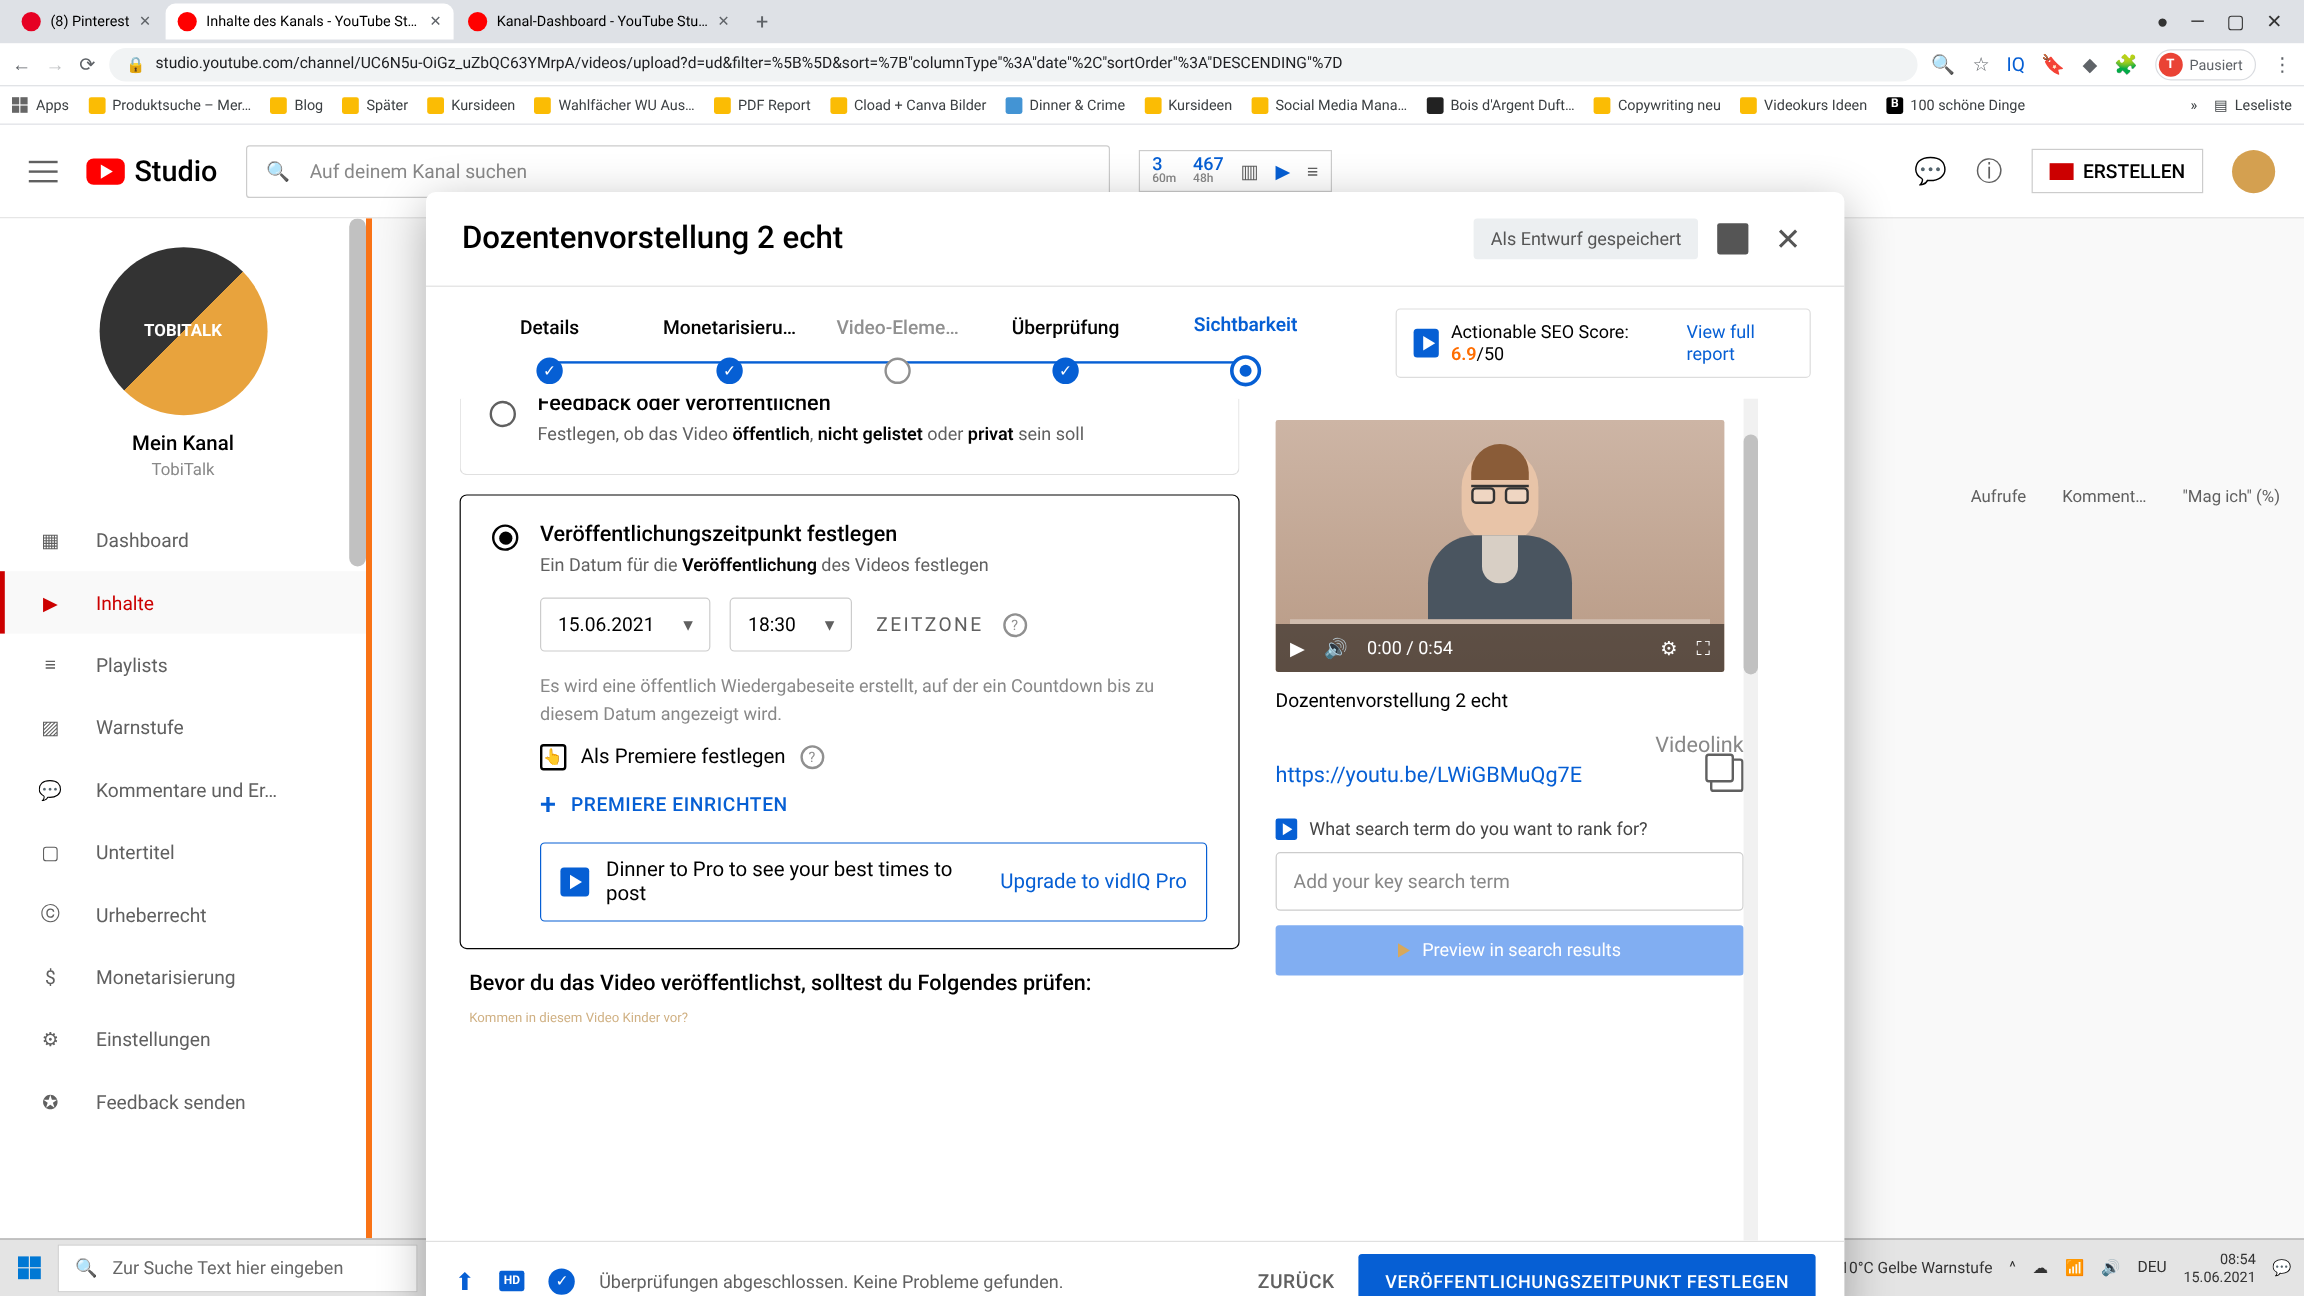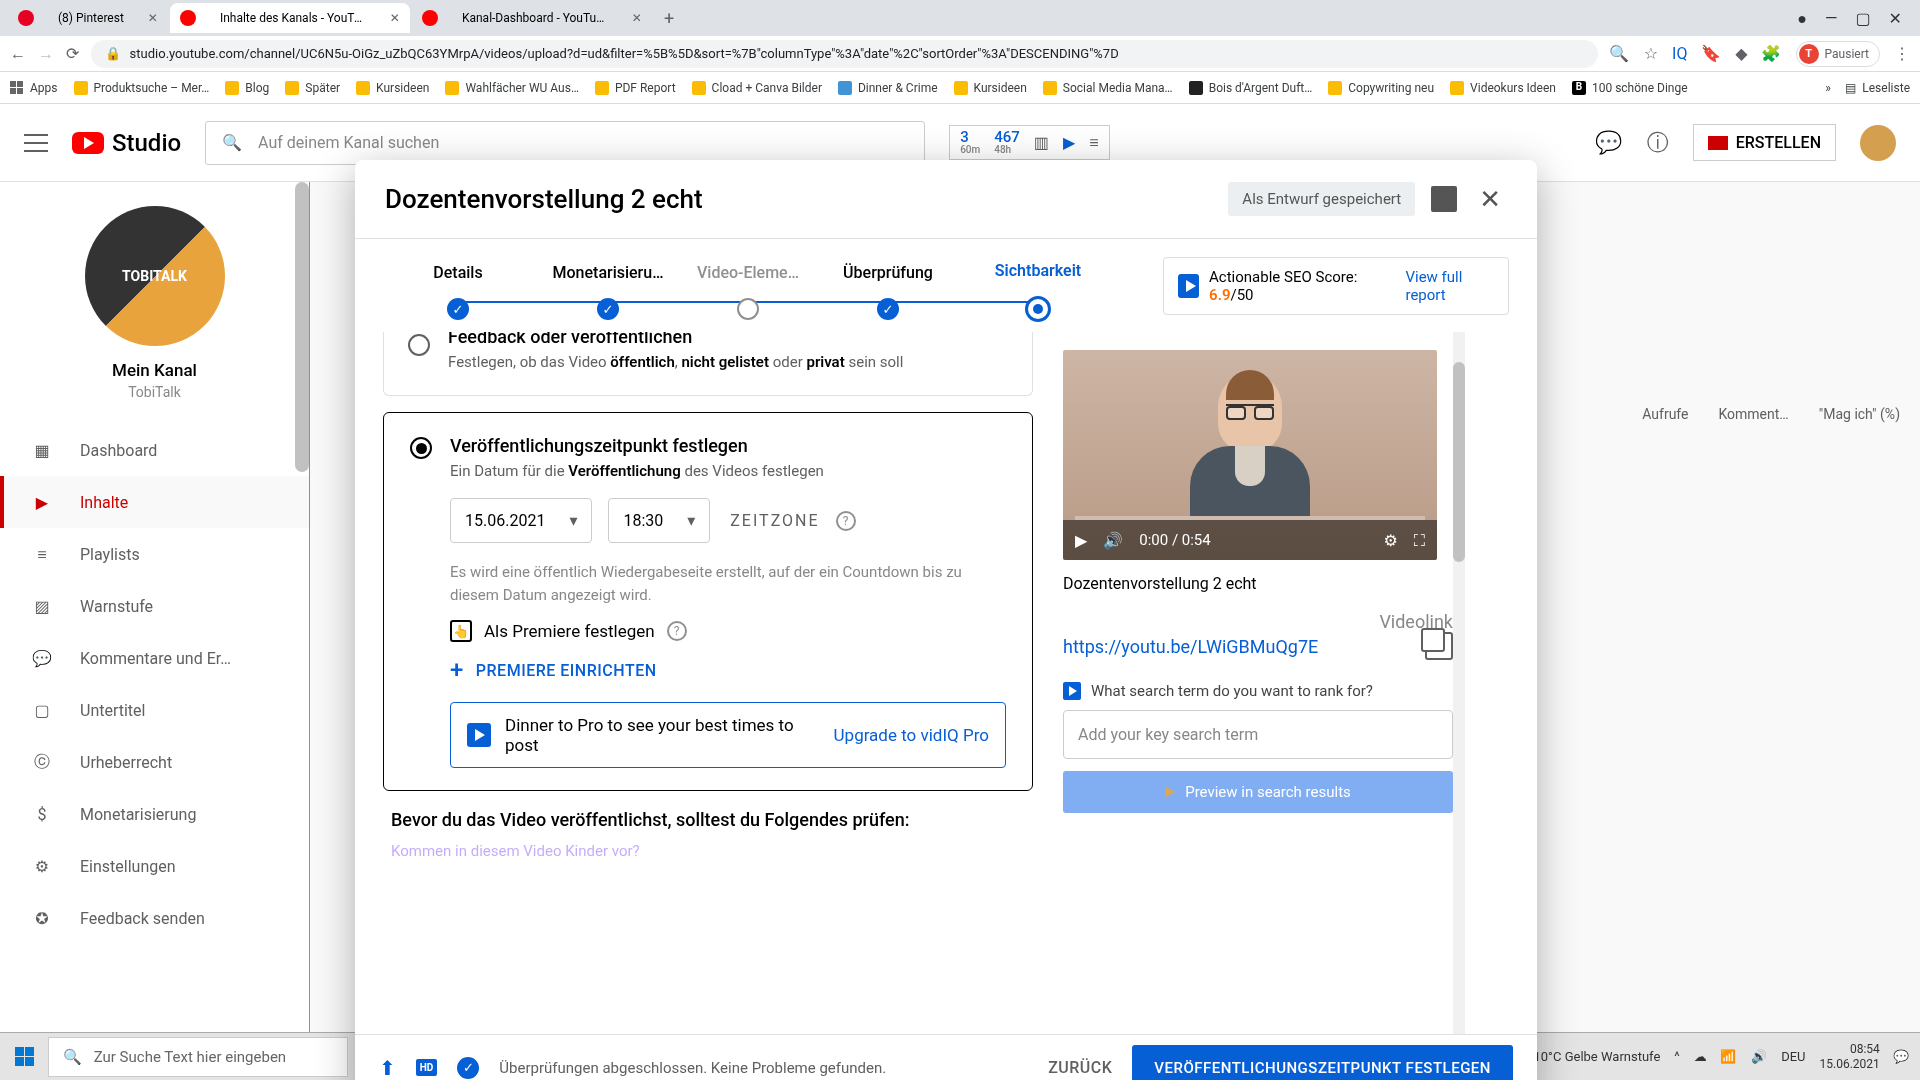--- a/index.html
+++ b/index.html
@@ -1,21 +1,21 @@
 <!DOCTYPE html>
 <html><head>
 <meta charset="utf-8">
 <style>
 * { box-sizing: border-box; margin: 0; padding: 0; font-family: Roboto, Arial, sans-serif; }
 body { background: #f9f9f9; overflow: hidden; width: 1920px; height: 1080px; position: relative; }
 
 
 .browser-chrome { background: #dee1e6; }
 .tab-strip { display: flex; align-items: center; height: 36px; padding: 0 8px; }
-.tab { display: flex; align-items: center; background: #fff; height: 30px; padding: 0 10px; border-radius: 8px 8px 0 0; margin-right: 2px; font-size: 12px; max-width: 240px; gap: 24px; justify-content: center; }
+.tab { display: flex; align-items: center; background: #fff; height: 30px; padding: 0 10px; border-radius: 8px 8px 0 0; margin-right: 2px; font-size: 12px; max-width: 240px; gap: 8px; justify-content: center; }
 .tab.inactive { background: transparent; }
 .tab .favicon { width: 16px; height: 16px; border-radius: 50%; flex-shrink: 0; }
 .tab .tab-close { color: #5f6368; cursor: pointer; }
 .tab-title { white-space: nowrap; overflow: hidden; text-overflow: ellipsis; }
 .new-tab { padding: 0 10px; font-size: 18px; color: #5f6368; }
 .win-controls { margin-left: auto; display: flex; gap: 18px; padding-right: 10px; color: #333; }
 .addr-bar { display: flex; align-items: center; height: 36px; background: #fff; padding: 0 10px; gap: 12px; border-bottom: 1px solid #dadce0; }
 .addr-bar .nav-icon { color: #5f6368; font-size: 16px; }
 .url-box { flex: 1; background: #f1f3f4; border-radius: 20px; height: 28px; display: flex; align-items: center; padding: 0 14px; font-size: 13px; color: #5f6368; gap: 8px; }
 .url-box .url-text { color: #202124; flex: 1; }
@@ -36,21 +36,21 @@
 .search-box { flex: 1; max-width: 720px; border: 1px solid #ccc; border-radius: 3px; height: 44px; display: flex; align-items: center; padding: 0 16px; color: #888; gap: 16px; }
 .stats-box { border: 1px solid #ccc; display: flex; align-items: center; padding: 4px 10px; gap: 14px; }
 .stat { font-size: 15px; color: #065fd4; font-weight: 500; line-height: 1; }
 .stat .sub { font-size: 10px; color: #888; display: block; }
 .header-right { margin-left: auto; display: flex; align-items: center; gap: 24px; }
 .create-btn { border: 1px solid #ccc; padding: 8px 14px; display: flex; align-items: center; gap: 8px; font-weight: 500; font-size: 16px; }
 .create-btn .rec { width: 20px; height: 14px; background: #c00; position: relative; }
 .avatar-dot { width: 36px; height: 36px; border-radius: 50%; background: #d4a050; }
 
 
-.sidebar { position: absolute; left: 0; top: 182px; bottom: 48px; width: 310px; background: #fff; border-right: 1px solid #f97316; overflow: hidden; }
+.sidebar { position: absolute; left: 0; top: 182px; bottom: 48px; width: 310px; background: #fff; border-right: 5px solid #f97316; overflow: hidden; }
 .sidebar .channel { text-align: center; padding: 24px 0; }
 .channel .avatar-big { width: 140px; height: 140px; border-radius: 50%; background: linear-gradient(135deg, #333 50%, #e8a33d 50%); margin: 0 auto 14px; display: flex; align-items: center; justify-content: center; color: #fff; font-weight: bold; font-size: 14px; }
 .channel .name { font-weight: 500; font-size: 17px; }
 .channel .sub { font-size: 14px; color: #888; margin-top: 4px; }
 .nav-list { }
 .nav-item { display: flex; align-items: center; padding: 14px 30px; gap: 26px; color: #606060; font-size: 16px; }
 .nav-item.active { color: #c00; border-left: 4px solid #c00; padding-left: 26px; background: #f9f9f9; }
 .nav-item .ico { width: 24px; height: 24px; display: flex; align-items: center; justify-content: center; }
 .sidebar-scroll { position: absolute; right: 0; top: 0; width: 14px; height: 430px; }
 .sidebar-scroll .thumb { position: absolute; top: 0; width: 14px; height: 290px; background: #c1c1c1; border-radius: 7px; }
@@ -106,21 +106,21 @@
 .hint { font-size: 15px; color: #888; line-height: 1.5; }
 .premiere-row { display: flex; align-items: center; gap: 12px; margin-top: 14px; }
 .cursor-hand { width: 22px; height: 22px; border: 2px solid #000; border-radius: 3px; display: flex; align-items: center; justify-content: center; font-size: 13px; }
 .premiere-setup { display: flex; align-items: center; gap: 12px; color: #065fd4; font-size: 16px; font-weight: 500; margin-top: 14px; letter-spacing: 0.5px; }
 .premiere-setup .plus { font-size: 24px; }
 .upgrade-box { border: 1px solid #065fd4; border-radius: 4px; padding: 12px 16px; display: flex; align-items: center; gap: 14px; margin-top: 18px; }
 .upgrade-box .txt { font-size: 17px; flex: 1; }
 .upgrade-box .link { color: #065fd4; font-size: 17px; }
 .check-section { padding: 18px 8px 0; }
 .check-title { font-size: 18px; font-weight: 500; margin-bottom: 12px; }
-.check-q { font-size: 15px; color: #8b5cf6; }
+.check-q { font-size: 11px; color: #a16207; }
 
 .right-col { width: 390px; padding-top: 18px; }
 .vid-preview { width: 374px; height: 210px; background: linear-gradient(#cdb5a5, #b89a85); position: relative; border-radius: 2px; overflow: hidden; }
 .vid-person { position: absolute; left: 50%; top: 24px; transform: translateX(-50%); width: 120px; height: 140px; }
 .vid-person .head { width: 64px; height: 78px; background: #e8c4a8; border-radius: 34px 34px 30px 30px; margin: 0 auto; position: relative; }
 .vid-person .hair { position: absolute; top: -4px; left: 8px; right: 8px; height: 30px; background: #8a5c38; border-radius: 30px 30px 0 0; }
 .vid-person .glasses { position: absolute; top: 30px; left: 8px; right: 8px; height: 14px; border-top: 2px solid #333; display: flex; justify-content: space-between; }
 .vid-person .glasses span { width: 20px; height: 14px; border: 2px solid #333; border-radius: 4px; background: rgba(255,255,255,0.3); }
 .vid-person .body { width: 120px; height: 70px; background: #4a5560; border-radius: 40px 40px 0 0; margin-top: -6px; position: relative; }
 .vid-person .body::after { content:""; position:absolute; left:50%; top:0; transform:translateX(-50%); width:30px; height:40px; background:#d8cfc5; border-radius:0 0 14px 14px;}

